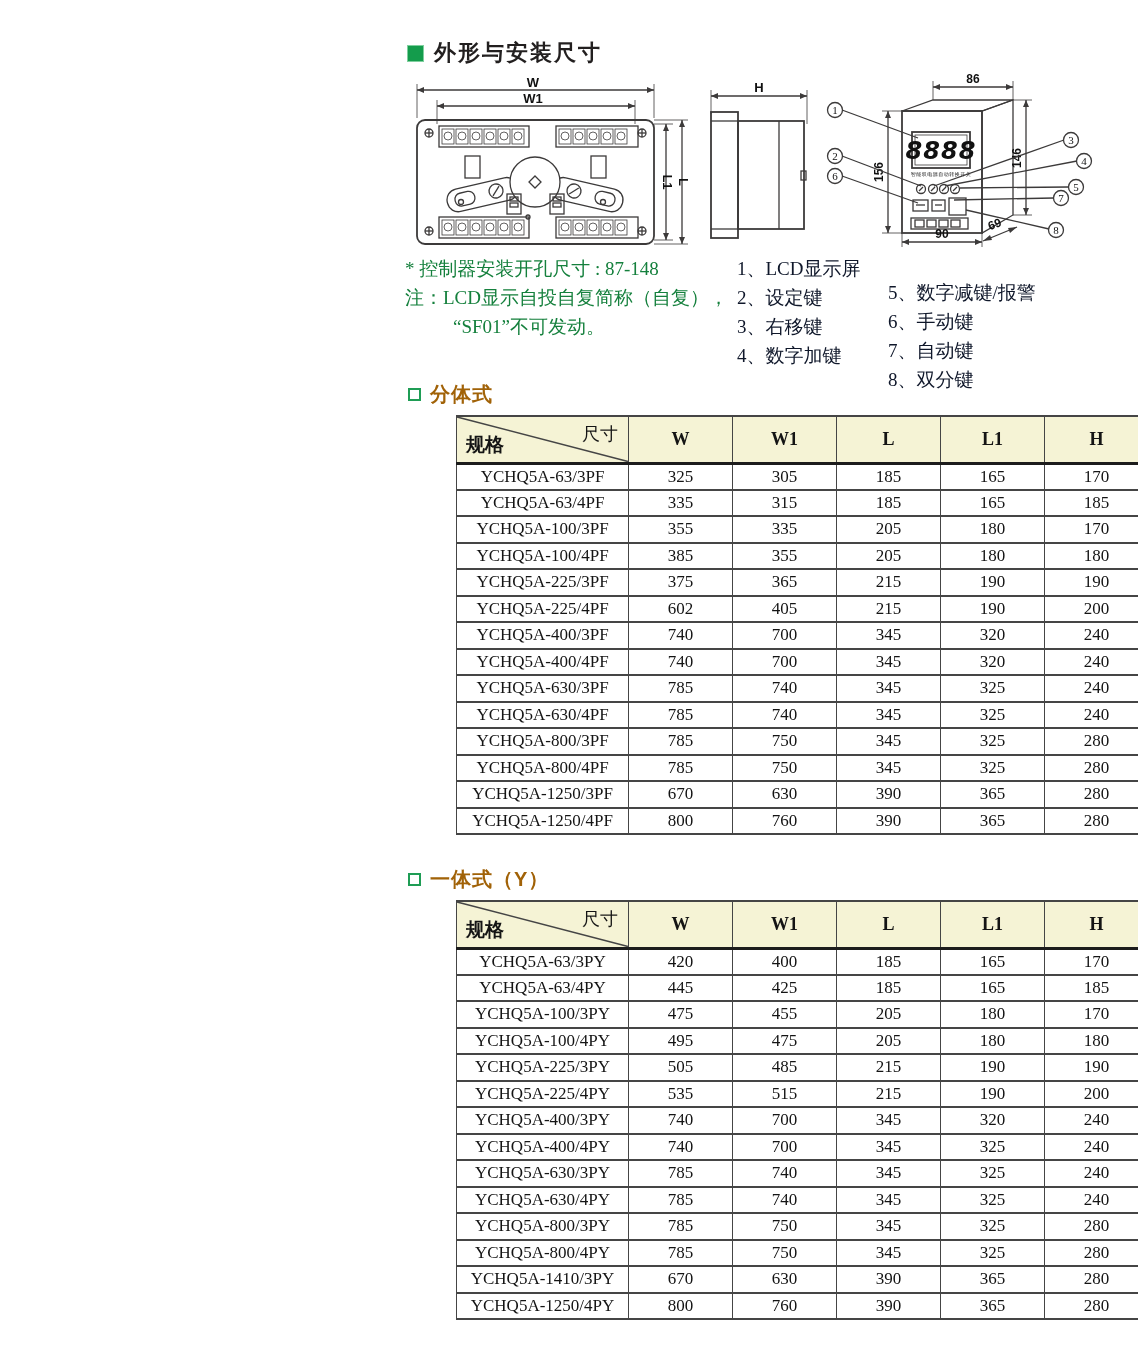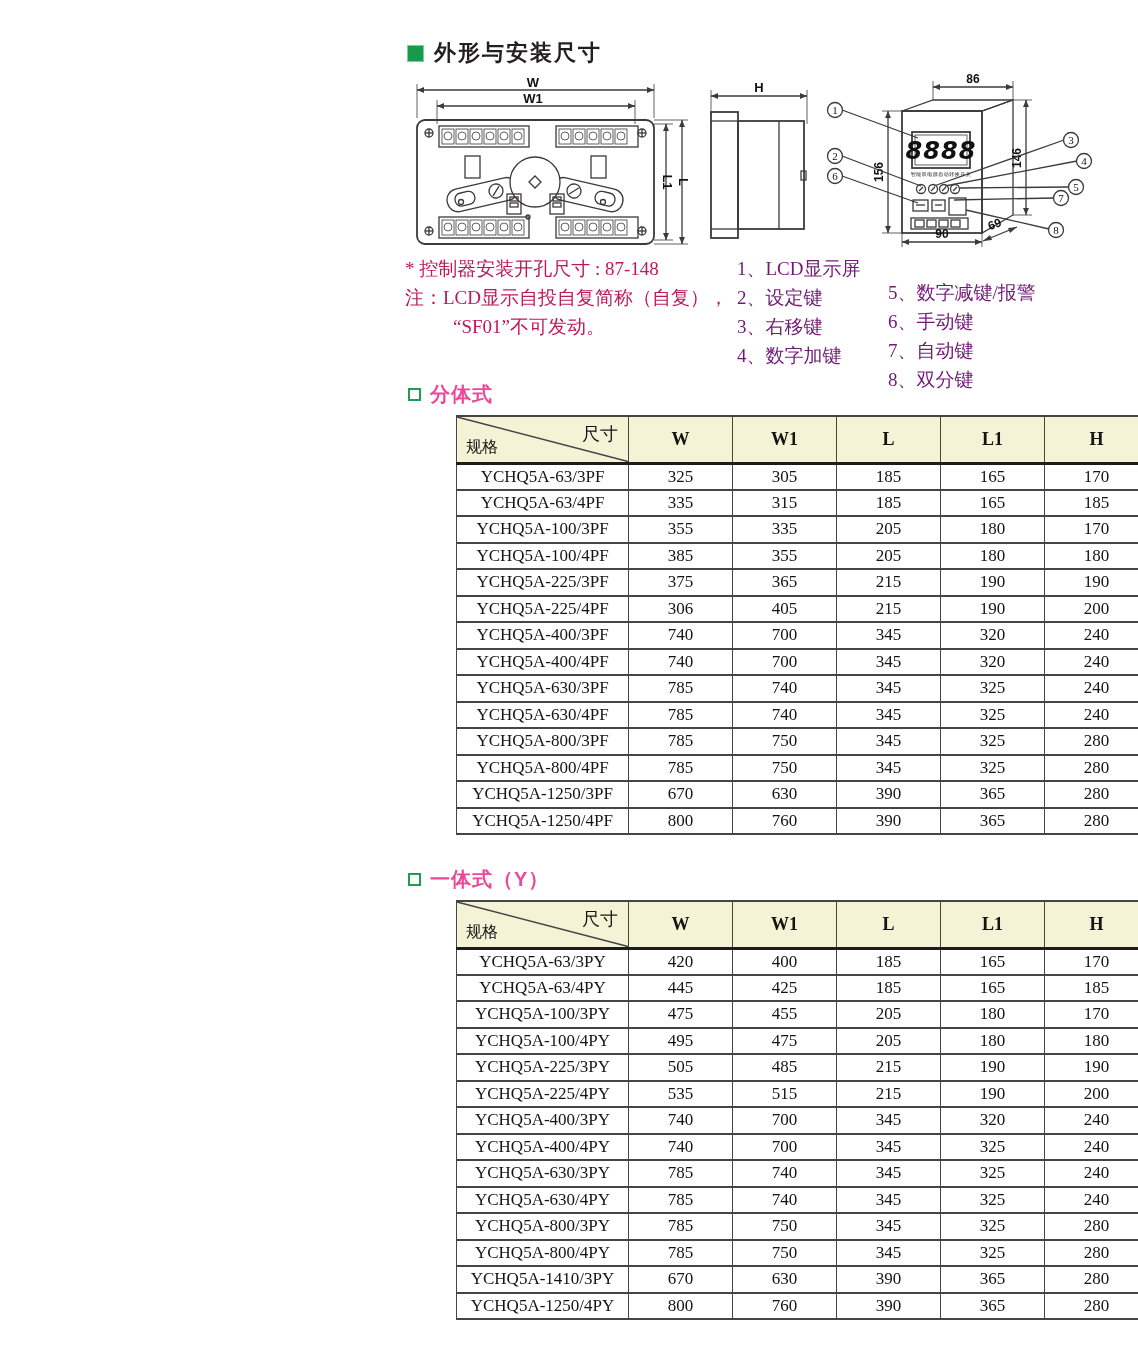--- a/index.html
+++ b/index.html
@@ -17,51 +17,51 @@
   .ln { stroke:#3c3a3a; fill:none; stroke-width:1.3; }
   .ln2 { stroke:#3c3a3a; fill:none; stroke-width:1.8; }
   .thin { stroke:#3c3a3a; fill:none; stroke-width:0.8; }
   .fillw { fill:#fff; stroke:#3c3a3a; stroke-width:1.3; }
   .dim-label { font-family:"Liberation Sans", sans-serif; font-weight:bold; font-size:13px; fill:#111; }
   .dim-num { font-family:"Liberation Sans", sans-serif; font-weight:bold; font-size:12px; fill:#111; }
   .callout-num { font-family:"Liberation Serif", serif; font-size:11px; fill:#111; }
   .lcd-digits { font-family:"DejaVu Sans", sans-serif; font-style:italic; font-weight:bold; font-size:24px; fill:#111; letter-spacing:1px; }
   .lcd-caption { font-family:"Liberation Sans", sans-serif; font-size:5px; fill:#111; letter-spacing:.5px; }
   
-  .notes { position:absolute; left:405px; top:254px; font-size:19px; line-height:29px; color:#be185d; width:330px; }
+  .notes { position:absolute; left:405px; top:254px; font-size:19px; line-height:29px; color:#15803d; width:330px; }
   .notes .ind { padding-left:48px; }
-  .legend-col { position:absolute; top:254px; font-size:19px; line-height:29px; color:#701a75; }
+  .legend-col { position:absolute; top:254px; font-size:19px; line-height:29px; color:#0f172a; }
   .legend-col.c1 { left:737px; }
   .legend-col.c2 { left:888px;margin-top:24px; }
   .legend-item { white-space:nowrap; }
   
   .section-heading { position:absolute; display:flex; align-items:center; gap:9px; }
   .section-square { width:13px; height:13px; background:#fff; border:2px solid #1f9d55; }
-  .section-label { font-family:"Liberation Sans", sans-serif; font-weight:bold; font-size:20px; color:#ec4899; letter-spacing:1px; }
+  .section-label { font-family:"Liberation Sans", sans-serif; font-weight:bold; font-size:20px; color:#a16207; letter-spacing:1px; }
   .sh1 { left:408px; top:381px; }
   .sh2 { left:408px; top:866px; }
   
   table.dim-table {
     position:absolute; left:408px; width:692px; border-collapse:collapse;
     font-size:17px; table-layout:fixed; background:#fff;margin-left:48px;
   }
   .t1 { top:415px; } .t2 { top:900px; }
   .dim-table col.c-model { width:172px; }
   .dim-table col.c-dim { width:104px; }
   .dim-table th, .dim-table td {
     border-top:2px solid #454545; border-bottom:2px solid #454545;
     border-left:1px solid #454545; border-right:1px solid #454545;
     text-align:center; vertical-align:middle; color:#141414;
   }
   .dim-table th { background:#f5f3d5; height:47px; font-weight:bold; font-size:18px; }
   .dim-table thead th { border-bottom:3px solid #1c1c1c; }
   .dim-table td { height:26.5px; background:#fff; }
   th.corner-cell { position:relative; padding:0; }
   .corner-top { position:absolute; top:5px; right:10px; font-weight:normal; font-size:18px; }
-  .corner-bottom { position:absolute; bottom:4px; left:9px; font-weight:normal; font-size:16px;text-align:center; }
+  .corner-bottom { position:absolute; bottom:4px; left:9px; font-weight:bold; font-size:19px;text-align:center; }
   .corner-cell svg { position:absolute; left:0; top:0; width:100%; height:100%; }
 </style>
 </head>
 <body>
 
 <div class="page">
 
   <div class="title-row">
     <span class="title-square"></span>
     <span class="page-title">外形与安装尺寸</span>
@@ -394,21 +394,21 @@
         <tr>
           <td>YCHQ5A-225/3PF</td>
           <td>375</td>
           <td>365</td>
           <td>215</td>
           <td>190</td>
           <td>190</td>
         </tr>
         <tr>
           <td>YCHQ5A-225/4PF</td>
-          <td>306</td>
+          <td>602</td>
           <td>405</td>
           <td>215</td>
           <td>190</td>
           <td>200</td>
         </tr>
         <tr>
           <td>YCHQ5A-400/3PF</td>
           <td>740</td>
           <td>700</td>
           <td>345</td>

